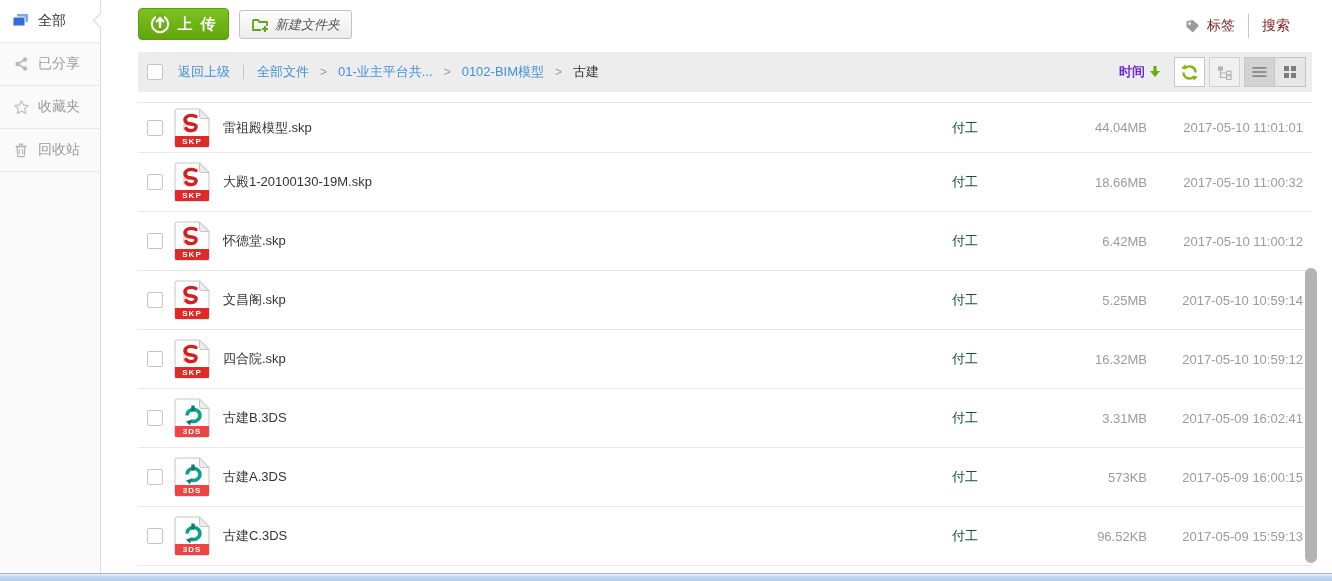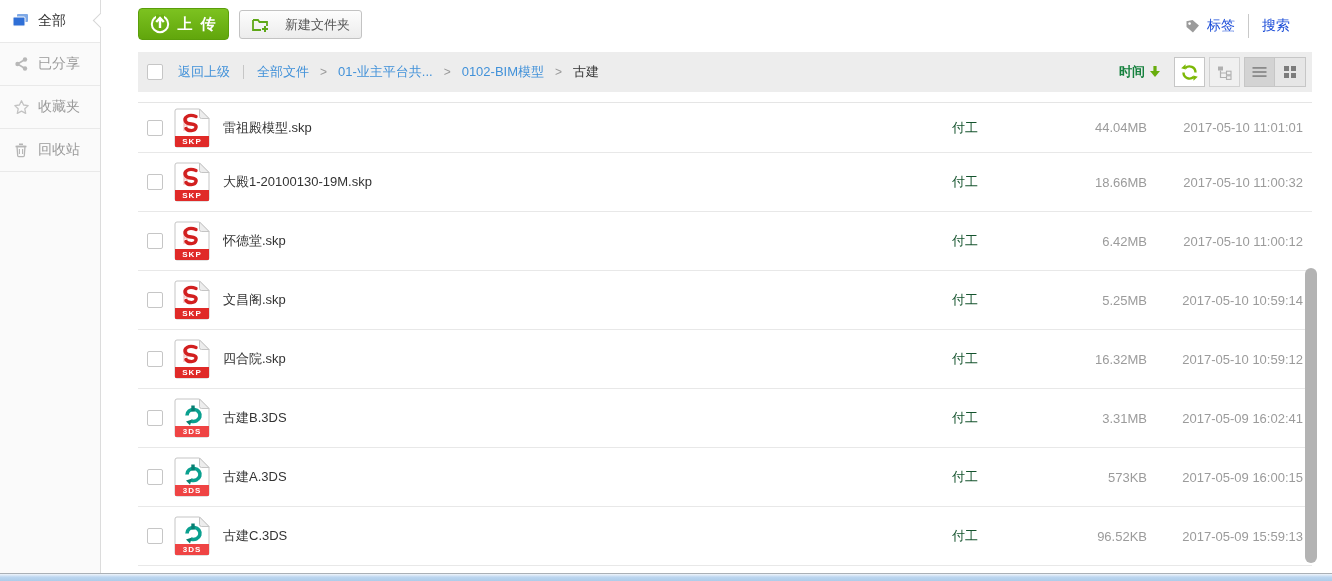--- a/index.html
+++ b/index.html
@@ -35,45 +35,45 @@
     border:1px solid #5a9e0a; border-radius:4px;
     background:linear-gradient(#7cc220,#61a60c);
     color:#fff; font-size:15px; font-weight:bold; letter-spacing:2px;
     display:flex; align-items:center; justify-content:center; gap:6px; cursor:pointer;
   }
   .btn-newfolder {
     position:absolute; left:121px; top:10px; height:29px; padding:0 11px;
     border:1px solid #c3c3c3; border-radius:3px;
     background:linear-gradient(#fdfdfd,#ececec);
     color:#555; font-size:13px;
-    display:flex; align-items:center; gap:16px; cursor:pointer;
+    display:flex; align-items:center; gap:6px; cursor:pointer;font-style:italic;
   }
   .toolbar-right {
     position:absolute; right:42px; top:0; height:52px;
-    display:flex; align-items:center; gap:13px; color:#1d4ed8; font-size:14px;
+    display:flex; align-items:center; gap:13px; color:#7f1d1d; font-size:14px;
   }
   .tb-link { display:flex; align-items:center; gap:6px; cursor:pointer; }
   .tb-divider { width:1px; height:24px; background:#c9c9c9; }
   
   .pathbar {
     margin:0 20px; height:40px; background:#ededed;
     display:flex; align-items:center; padding:0 6px 0 9px;
   }
   .checkbox {
     width:16px; height:16px; background:#fff; border:1px solid #c6c6c6;
     border-radius:2px; flex:none; cursor:pointer;
   }
   .back-link { color:#4191d9; font-size:13px; margin-left:15px; cursor:pointer; }
   .vdivider { width:1px; height:14px; background:#c6c6c6; margin:0 13px; }
   .crumbs { display:flex; align-items:center; gap:11px; font-size:13px; }
   .crumb-link { color:#4191d9; cursor:pointer; }
   .crumb-current { color:#333; }
   .crumb-sep { color:#9a9a9a; font-size:12px; }
   .pathbar-spacer { flex:1; }
-  .sort { display:flex; align-items:center; gap:5px; font-size:13px; color:#15803d; font-weight:bold; cursor:pointer; margin-right:14px; }
+  .sort { display:flex; align-items:center; gap:5px; font-size:13px; color:#6d28d9; font-weight:bold; cursor:pointer; margin-right:14px; }
   .ibtn {
     width:31px; height:30px; border:1px solid #c6c6c6; background:#fff;
     display:flex; align-items:center; justify-content:center; cursor:pointer; padding:0;
   }
   .ibtn.muted { background:#f0f0f0; border-color:#d2d2d2; margin-left:4px; }
   .seg { display:flex; margin-left:4px; }
   .seg .ibtn { margin:0; }
   .seg .ibtn.selected { background:#d3d3d3; }
   .seg .ibtn + .ibtn { border-left:none; background:#e6e6e6; }
   

